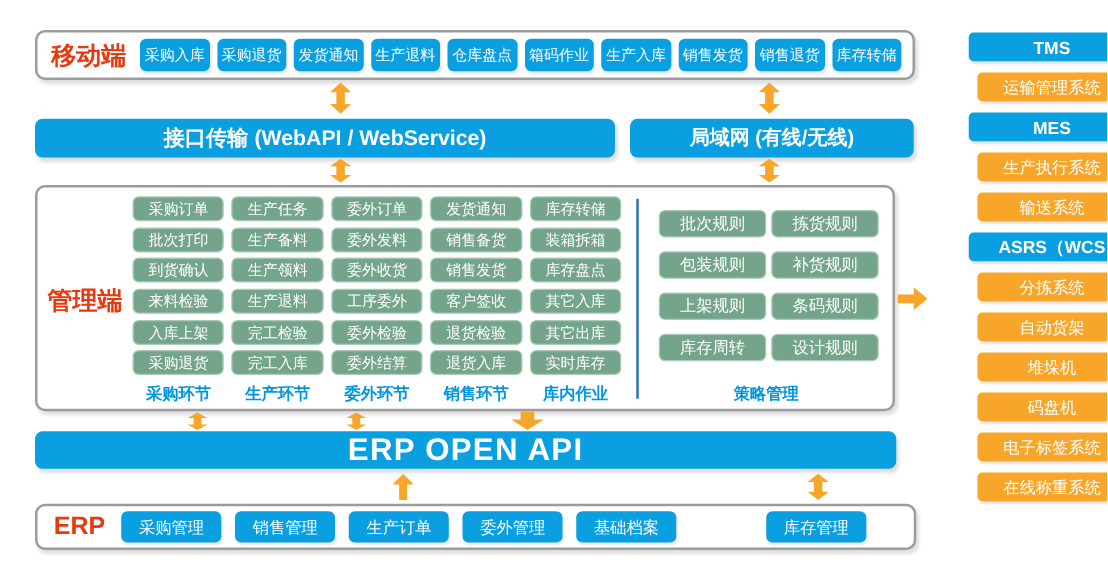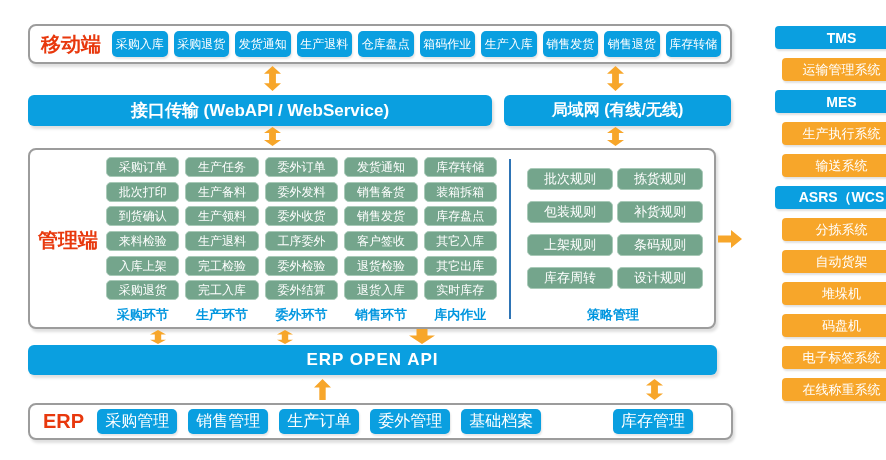--- a/index.html
+++ b/index.html
@@ -20,42 +20,42 @@
   .mobile .red-label{font-size:20px;margin:0 11px;}
   .mobile .btn-row{flex:1;display:flex;gap:6px;margin-right:9px;height:26px;}
   .mobile .bbtn{flex:1;}
 
   
   .bar{position:absolute;background:var(--blue,#0a9fe0);border-radius:6px;color:#fff;
        font-weight:bold;display:flex;align-items:center;justify-content:center;
        box-shadow:2px 3px 3px rgba(0,0,0,0.13);white-space:nowrap;}
   .bar1{left:28px;top:95px;width:464px;height:31px;font-size:17px;}
   .bar2{left:504px;top:95px;width:227px;height:31px;font-size:16px;}
-  .erpbar{left:28px;top:345px;width:689px;height:30px;font-size:17px;letter-spacing:1px;}
+  .erpbar{left:28px;top:345px;width:689px;height:30px;font-size:25px;letter-spacing:1px;}
 
   
   .mgmt{left:28px;top:148px;width:688px;height:181px;display:flex;padding:7px 9px 4px 0;}
   .mgmt-label{width:76px;display:flex;align-items:center;justify-content:center;font-size:20px;}
   .mgmt-cols{flex:1;display:flex;gap:6px;}
   .mcol{flex:1;display:flex;flex-direction:column;justify-content:space-between;}
   .gbtn{background:var(--green,#74a58c);border:1px solid #a9cab8;color:#fff;border-radius:5px;
         text-align:center;font-size:12px;height:20px;line-height:18px;box-sizing:border-box;
         white-space:nowrap;overflow:hidden;cursor:pointer;}
   .col-footer{text-align:center;color:var(--labelblue,#0096df);font-weight:bold;
               font-size:13px;height:18px;line-height:20px;white-space:nowrap;}
   .mgmt-divider{width:2px;background:var(--divider,#2e74b5);margin:2px 10px 4px 12px;}
   .strategy{width:184px;display:flex;flex-direction:column;}
   .strategy-grid{flex:1;display:grid;grid-template-columns:1fr 1fr;gap:11px 4px;
                  align-content:center;padding:0 2px 6px 6px;}
   .sbtn{height:22px;line-height:20px;font-size:13px;}
 
   
   .erp{left:28px;top:403px;width:705px;height:37px;display:flex;align-items:center;}
   .erp .red-label{font-size:20px;margin:0 13px;}
-  .erp .bbtn{width:80px;height:25px;font-size:16px;margin-right:11px;}
+  .erp .bbtn{width:80px;height:25px;font-size:13px;margin-right:11px;}
   .erp .bbtn.last{margin-left:auto;margin-right:38px;}
 
   
   .right-col{position:absolute;left:775px;top:26px;width:133px;display:flex;
              flex-direction:column;gap:9px;}
   .rc{height:23px;border-radius:4px;color:#fff;display:flex;align-items:center;
       justify-content:center;font-size:13px;white-space:nowrap;
       box-shadow:1px 2px 2px rgba(0,0,0,0.12);cursor:pointer;}
   .rc.blue{background:var(--blue,#0a9fe0);font-weight:bold;font-size:14px;}
   .rc.orange{background:var(--orange,#f7a62a);width:119px;margin:0 auto;}

